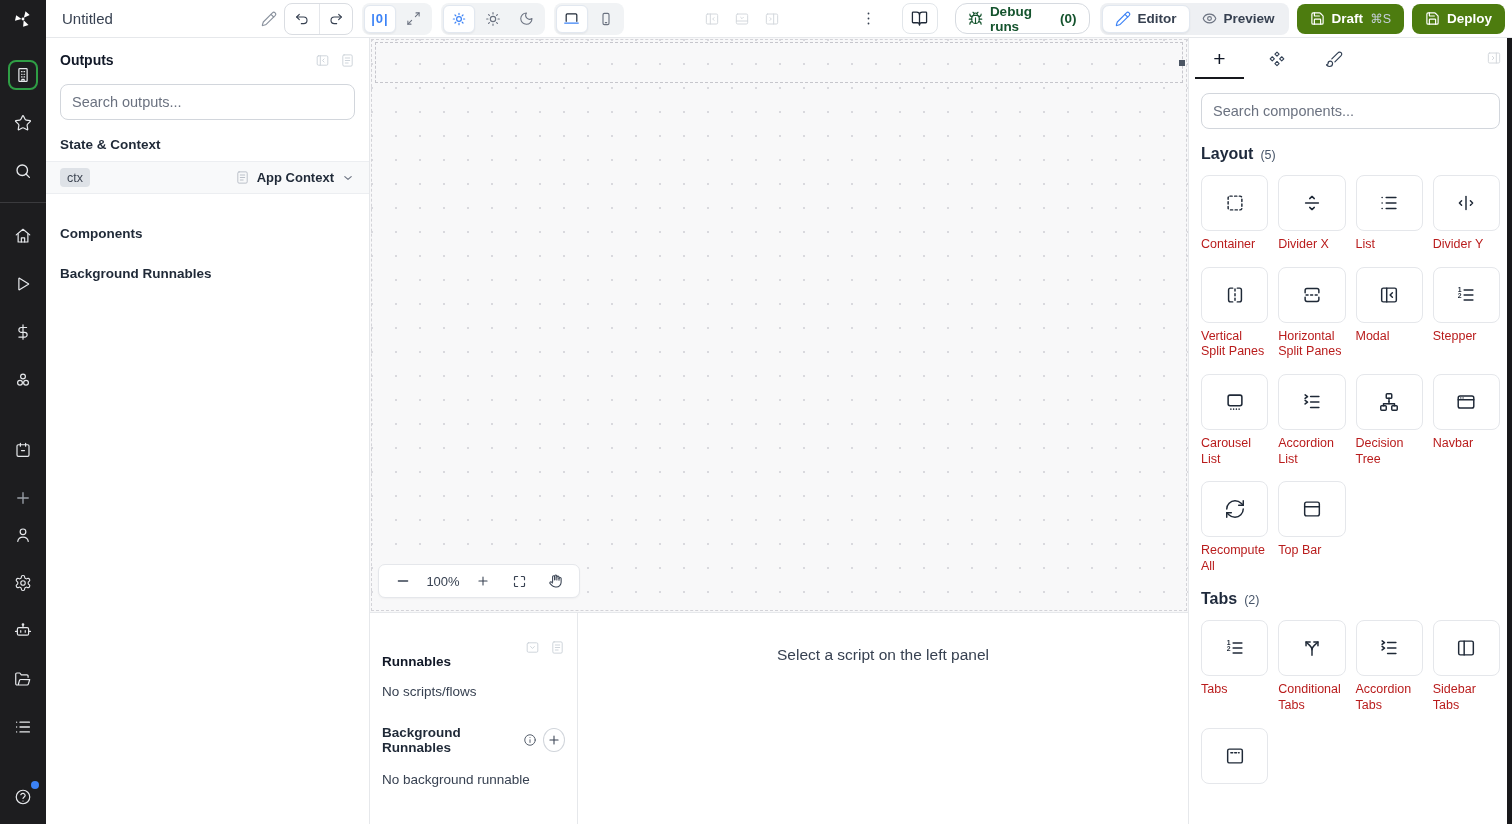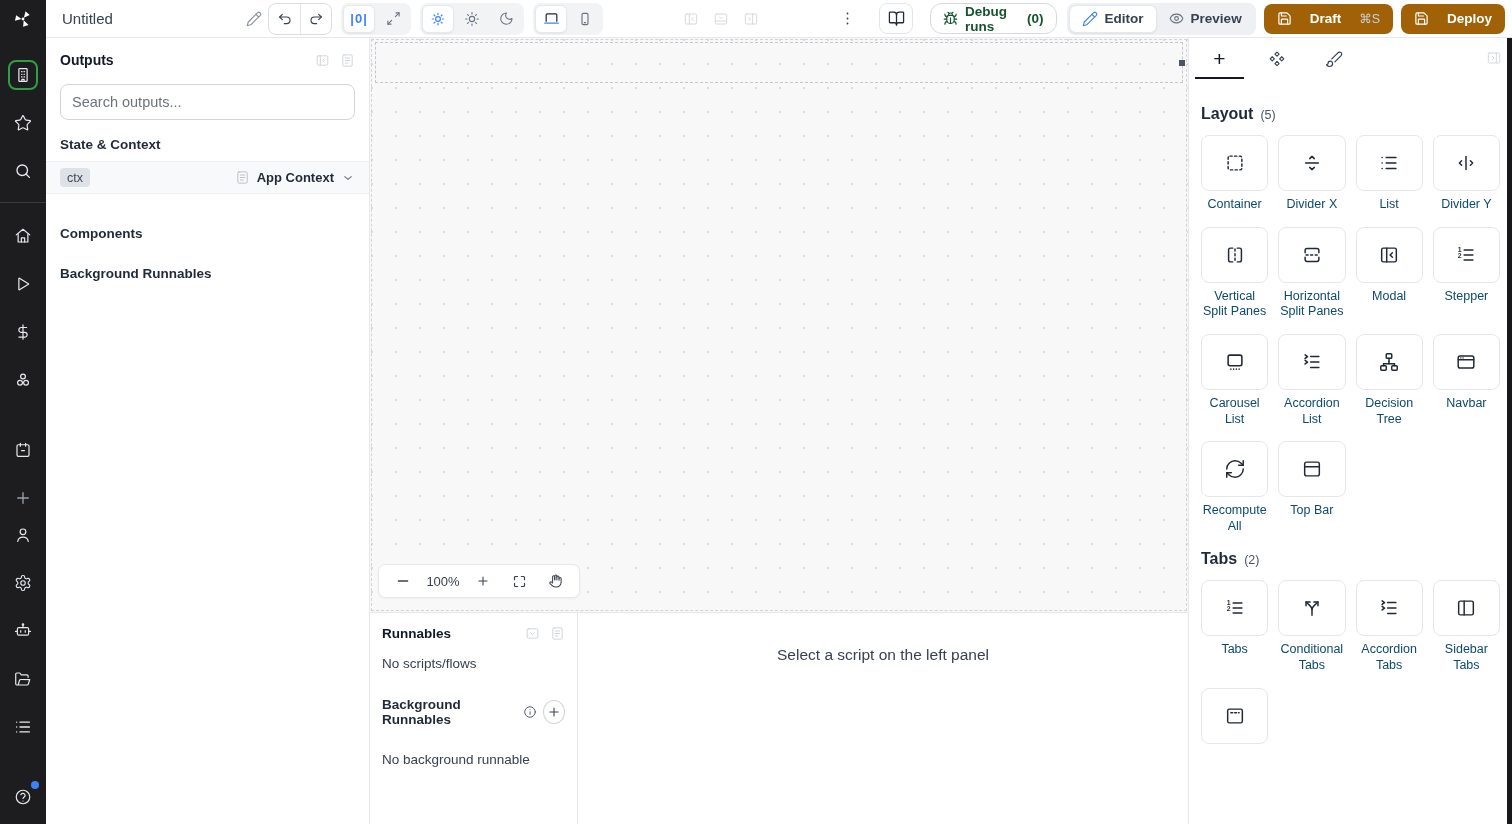--- a/index.html
+++ b/index.html
@@ -30,21 +30,21 @@
   .kebab { margin-left:78px; width:24px; color:#374151; }
   .kebab svg { width:17px; height:17px; }
   .book-btn { margin-left:22px; width:40px; height:31px; border:1px solid #e2e6ea; border-radius:8px; color:#1f2937; }
   .book-btn svg { width:17px; height:17px; }
   .debug-btn { margin-left:17px; height:31px; display:flex; align-items:center; gap:7px; border:1px solid #d6dae0; border-radius:12px; padding:3px 12px; font-size:13.5px; font-weight:600; color:#14532d; cursor:pointer; background:#fff; }
   .debug-btn svg { width:15px; height:15px; }
   .mode-group { margin-left:10px; background:#eef0f3; border-radius:8px; padding:2px; display:flex; }
   .mode-item { height:28px; padding:0 12px; display:flex; align-items:center; gap:7px; font-size:13.5px; font-weight:600; color:#374151; border-radius:7px; cursor:pointer; }
   .mode-item.active { background:#fff; border:1px solid #e2e8f0; box-shadow:0 1px 2px rgba(0,0,0,.06); }
   .mode-item svg { width:15px; height:15px; }
-  .slate-btn { margin-left:8px; height:30px; background:#a16207; border-radius:8px; display:flex; align-items:center; gap:18px; padding:0 13px; color:#fff; font-size:13.5px; font-weight:700; cursor:pointer; }
+  .slate-btn { margin-left:8px; height:30px; background:#4d7c0f; border-radius:8px; display:flex; align-items:center; gap:7px; padding:0 13px; color:#fff; font-size:13.5px; font-weight:700; cursor:pointer; }
   .slate-btn svg { width:15px; height:15px; }
   .shortcut { color:#c7d0dc; font-weight:500; font-size:12.5px; }
 
   
   .rail { position:absolute; top:38px; left:0; bottom:0; width:46px; background:#1d1d1f; display:flex; flex-direction:column; justify-content:space-between; align-items:center; padding:22px 0 12px; z-index:4; }
   .rail-group { display:flex; flex-direction:column; align-items:center; width:100%; }
   .rail-item { width:30px; height:30px; display:flex; align-items:center; justify-content:center; color:#e7e9ec; margin-top:18px; cursor:pointer; position:relative; border-radius:8px; }
   .rail-item:first-child { margin-top:0; }
   .rail-item.active { border:2px solid #2f9e45; }
   .rail-item.gap { margin-top:40px; }
@@ -82,21 +82,21 @@
   .drop-row { position:absolute; top:4px; left:5px; right:5px; height:41px; border:1px dashed #c6c6cc; }
   .drop-handle { position:absolute; right:-3px; top:50%; margin-top:-3px; width:6px; height:6px; background:#4b5563; }
   .zoom-bar { position:absolute; left:8px; bottom:14px; height:34px; background:#fff; border:1px solid #e5e7eb; border-radius:7px; display:flex; align-items:center; padding:0 6px; box-shadow:0 1px 2px rgba(0,0,0,.04); }
   .zoom-item { width:36px; height:28px; display:flex; align-items:center; justify-content:center; color:#374151; cursor:pointer; }
   .zoom-item svg { width:16px; height:16px; }
   .zoom-level { font-size:13px; color:#374151; width:44px; text-align:center; }
 
   
   .bottom-panel { position:absolute; top:612px; left:370px; width:818px; bottom:0; background:#fff; border-top:1px solid #e6e8eb; display:flex; }
   .runnables { width:208px; border-right:1px solid #e6e8eb; padding:13px 12px; }
-  .runnables .panel-title { font-size:13.5px; }
+  .runnables .panel-title { font-size:13.5px;margin-top:28px; }
   .empty-text { margin-top:15px; font-size:13.5px; color:#374151; }
   .bg-head { margin-top:26px; display:flex; align-items:center; gap:6px; }
   .bg-title { font-size:13.5px; font-weight:700; color:#1f2937; }
   .info-ic { color:#4b5563; } .info-ic svg { width:14px; height:14px; }
   .plus-circle { width:24px; height:24px; border:1px solid #d1d5db; border-radius:50%; display:flex; align-items:center; justify-content:center; color:#374151; cursor:pointer; }
   .plus-circle svg { width:13px; height:13px; }
   .script-pane { flex:1; text-align:center; padding-top:33px; font-size:15.5px; color:#374151; }
 
   
   .right-panel { position:absolute; top:38px; right:0; bottom:0; width:324px; background:#fff; border-left:1px solid #e6e8eb; overflow:hidden; }
@@ -108,21 +108,21 @@
   .rp-collapse { position:absolute; right:10px; top:12px; color:#d4d8dd; }
   .rp-collapse svg { width:16px; height:16px; }
   .rp-body { padding:10px 12px 0; }
   .comp-section-head { display:flex; align-items:baseline; gap:7px; margin:16px 0 12px; }
   .comp-section-title { font-size:16px; font-weight:700; color:#1e293b; }
   .comp-section-count { font-size:12.5px; color:#475569; }
   .comp-grid { display:grid; grid-template-columns:repeat(4, 1fr); column-gap:10px; row-gap:14px; }
   .comp-item { cursor:pointer; }
   .comp-card { height:56px; border:1px solid #e5e7eb; border-radius:8px; background:#fff; display:flex; align-items:center; justify-content:center; color:#1f2937; }
   .comp-card svg { width:22px; height:22px; }
-  .comp-label { margin-top:6px; font-size:12.5px; color:#0c4a6e; text-align:center; line-height:1.25; }
+  .comp-label { margin-top:6px; font-size:12.5px; color:#b91c1c; text-align:left; line-height:1.25; }
   .edge-scrollbar { position:absolute; top:38px; right:0; bottom:0; width:5px; background:#18181b; z-index:9; }
 </style>
 </head>
 <body>
 
 <div class="topbar">
   <div class="logo-box">
       <span style="display: flex; align-items: center;">
         <svg viewBox="0 0 24 24" fill="currentColor" stroke="none" style="width: 20px; height: 20px;">
           <path d="M13 10.5 15 2.6 20 7.2Z"></path>
@@ -569,21 +569,21 @@
           </svg>
         </span>
       <span class="plus-circle">
           <span style="display: flex; align-items: center;">
             <svg viewBox="0 0 24 24" fill="none" stroke="currentColor" stroke-width="1.8" stroke-linecap="round" stroke-linejoin="round" style="width: 14px; height: 14px;">
               <path d="M12 5v14M5 12h14"></path>
             </svg>
           </span>
         </span>
     </div>
-    <div class="empty-text" style="margin-top:25px">No background runnable</div>
+    <div class="empty-text" style="margin-top:17px">No background runnable</div>
   </div>
   <div class="script-pane">Select a script on the left panel</div>
 </div>
 
 <div class="right-panel">
   <div class="rp-tabs">
     <div class="rp-tab active">
         <span class="rp-plus">+</span>
       </div>
     <div class="rp-tab">
@@ -608,20 +608,21 @@
         <span style="display: flex; align-items: center;">
           <svg viewBox="0 0 24 24" fill="none" stroke="currentColor" stroke-width="1.5" stroke-linecap="round" stroke-linejoin="round" style="width: 16px; height: 16px;">
             <rect x="3.5" y="4.5" width="17" height="15" rx="2"></rect>
             <path d="M15.5 4.5v15"></path>
             <path d="m9.5 9.5 2.5 2.5-2.5 2.5"></path>
           </svg>
         </span>
       </div>
   </div>
   <div class="rp-body">
+    <input class="search-input" style="margin-top: 4px;" placeholder="Search components...">
     <div>
         <div class="comp-section-head">
           <span class="comp-section-title">Layout</span>
           <span class="comp-section-count">(5)</span>
         </div>
         <div class="comp-grid">
           <div class="comp-item">
             <div class="comp-card">
               <svg viewBox="0 0 24 24" fill="none" stroke="currentColor" stroke-width="1.6" stroke-linecap="round" stroke-linejoin="round">
                 <rect x="4.5" y="4.5" width="15" height="15" rx="2" stroke-dasharray="2.4 2.7"></rect>

